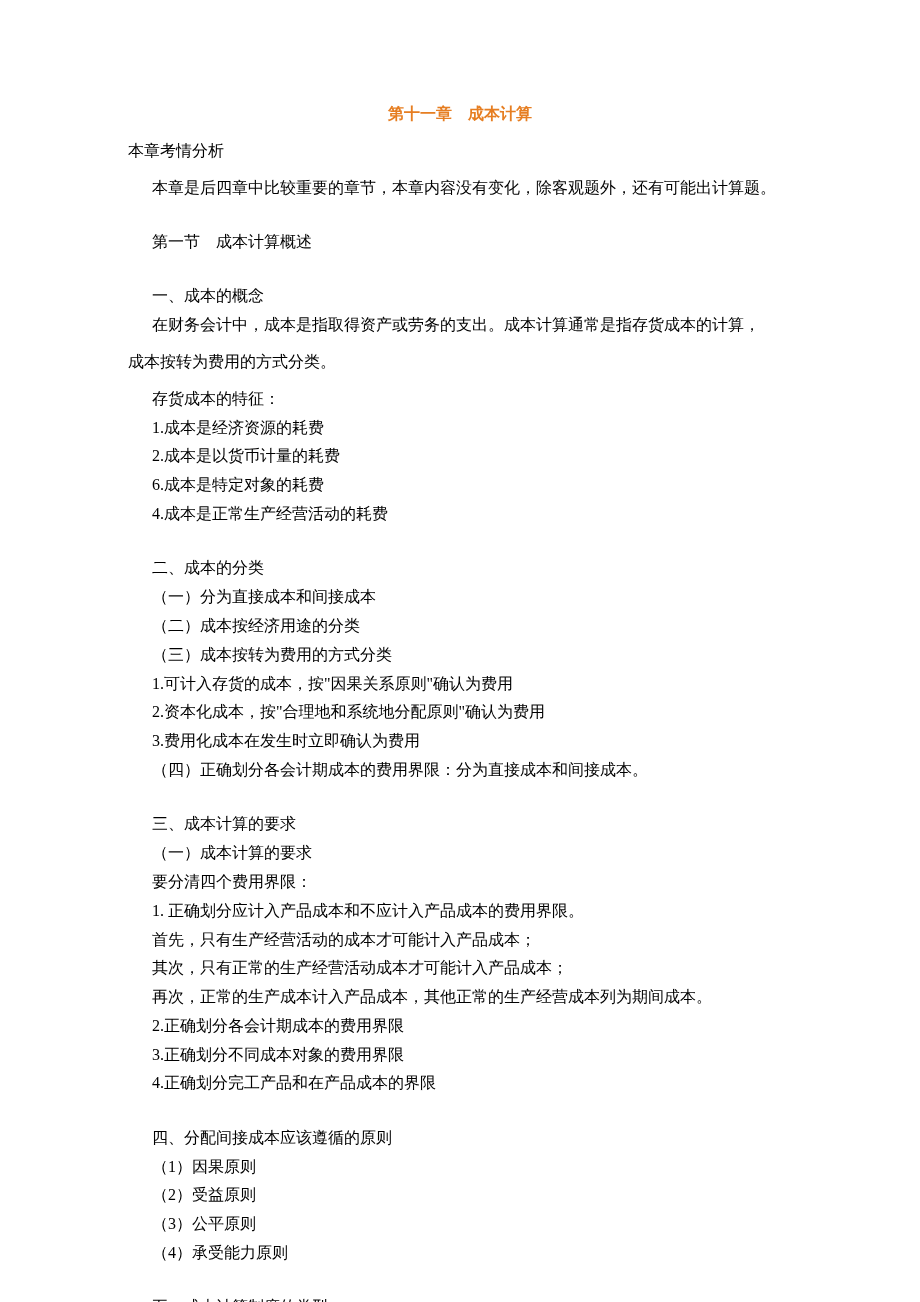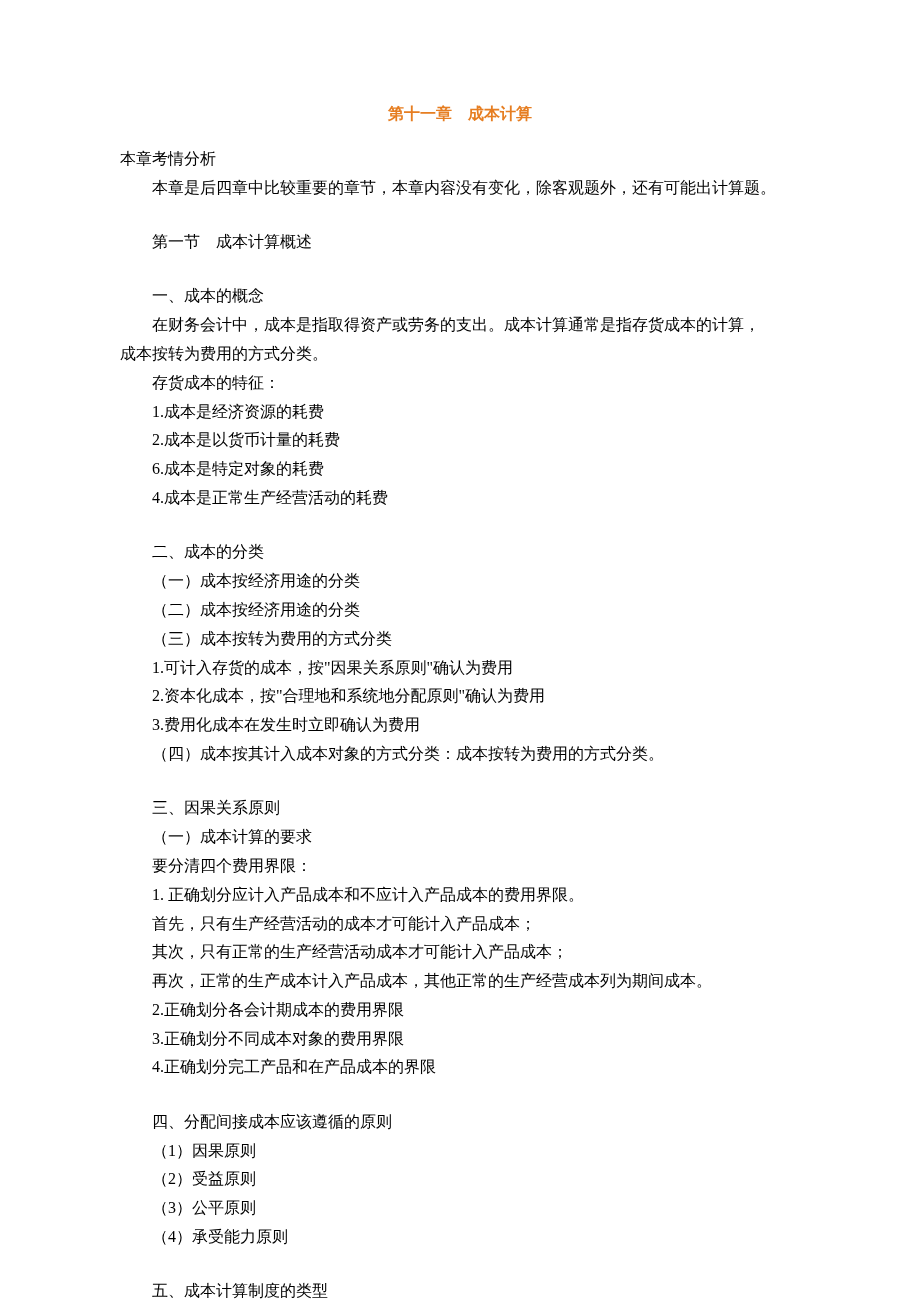--- a/index.html
+++ b/index.html
@@ -10,25 +10,25 @@
       background: #fff;
       margin: 0;
       padding: 100px 120px 80px 120px;
       width: 920px;
       box-sizing: border-box;
     }
     .title {
       text-align: center;
       color: #e67e22;
       font-weight: bold;
-      margin-bottom: 16px;
+      margin-bottom: 8px;
     }
     .no-indent {
       text-indent: 0;
-      margin: 0;
+      margin: 8px;
     }
     .indent-1 {
       text-indent: 2em;
       margin: 0;
     }
     .spacer {
       height: 1.6em;
     }
   </style>
 </head>
@@ -50,31 +50,31 @@
 <p class="no-indent">成本按转为费用的方式分类。</p>
 <p class="indent-1">存货成本的特征：</p>
 <p class="indent-1">1.成本是经济资源的耗费</p>
 <p class="indent-1">2.成本是以货币计量的耗费</p>
 <p class="indent-1">6.成本是特定对象的耗费</p>
 <p class="indent-1">4.成本是正常生产经营活动的耗费</p>
 
 <div class="spacer"></div>
 
 <p class="indent-1">二、成本的分类</p>
-<p class="indent-1">（一）成本按经济用途的分类</p>
+<p class="indent-1">（一）分为直接成本和间接成本</p>
 <p class="indent-1">（二）成本按经济用途的分类</p>
 <p class="indent-1">（三）成本按转为费用的方式分类</p>
 <p class="indent-1">1.可计入存货的成本，按"因果关系原则"确认为费用</p>
 <p class="indent-1">2.资本化成本，按"合理地和系统地分配原则"确认为费用</p>
 <p class="indent-1">3.费用化成本在发生时立即确认为费用</p>
-<p class="indent-1">（四）成本按其计入成本对象的方式分类：成本按转为费用的方式分类。</p>
+<p class="indent-1">（四）正确划分各会计期成本的费用界限：分为直接成本和间接成本。</p>
 
 <div class="spacer"></div>
 
-<p class="indent-1">三、因果关系原则</p>
+<p class="indent-1">三、成本计算的要求</p>
 <p class="indent-1">（一）成本计算的要求</p>
 <p class="indent-1">要分清四个费用界限：</p>
 <p class="indent-1">1. 正确划分应计入产品成本和不应计入产品成本的费用界限。</p>
 <p class="indent-1">首先，只有生产经营活动的成本才可能计入产品成本；</p>
 <p class="indent-1">其次，只有正常的生产经营活动成本才可能计入产品成本；</p>
 <p class="indent-1">再次，正常的生产成本计入产品成本，其他正常的生产经营成本列为期间成本。</p>
 <p class="indent-1">2.正确划分各会计期成本的费用界限</p>
 <p class="indent-1">3.正确划分不同成本对象的费用界限</p>
 <p class="indent-1">4.正确划分完工产品和在产品成本的界限</p>
 

